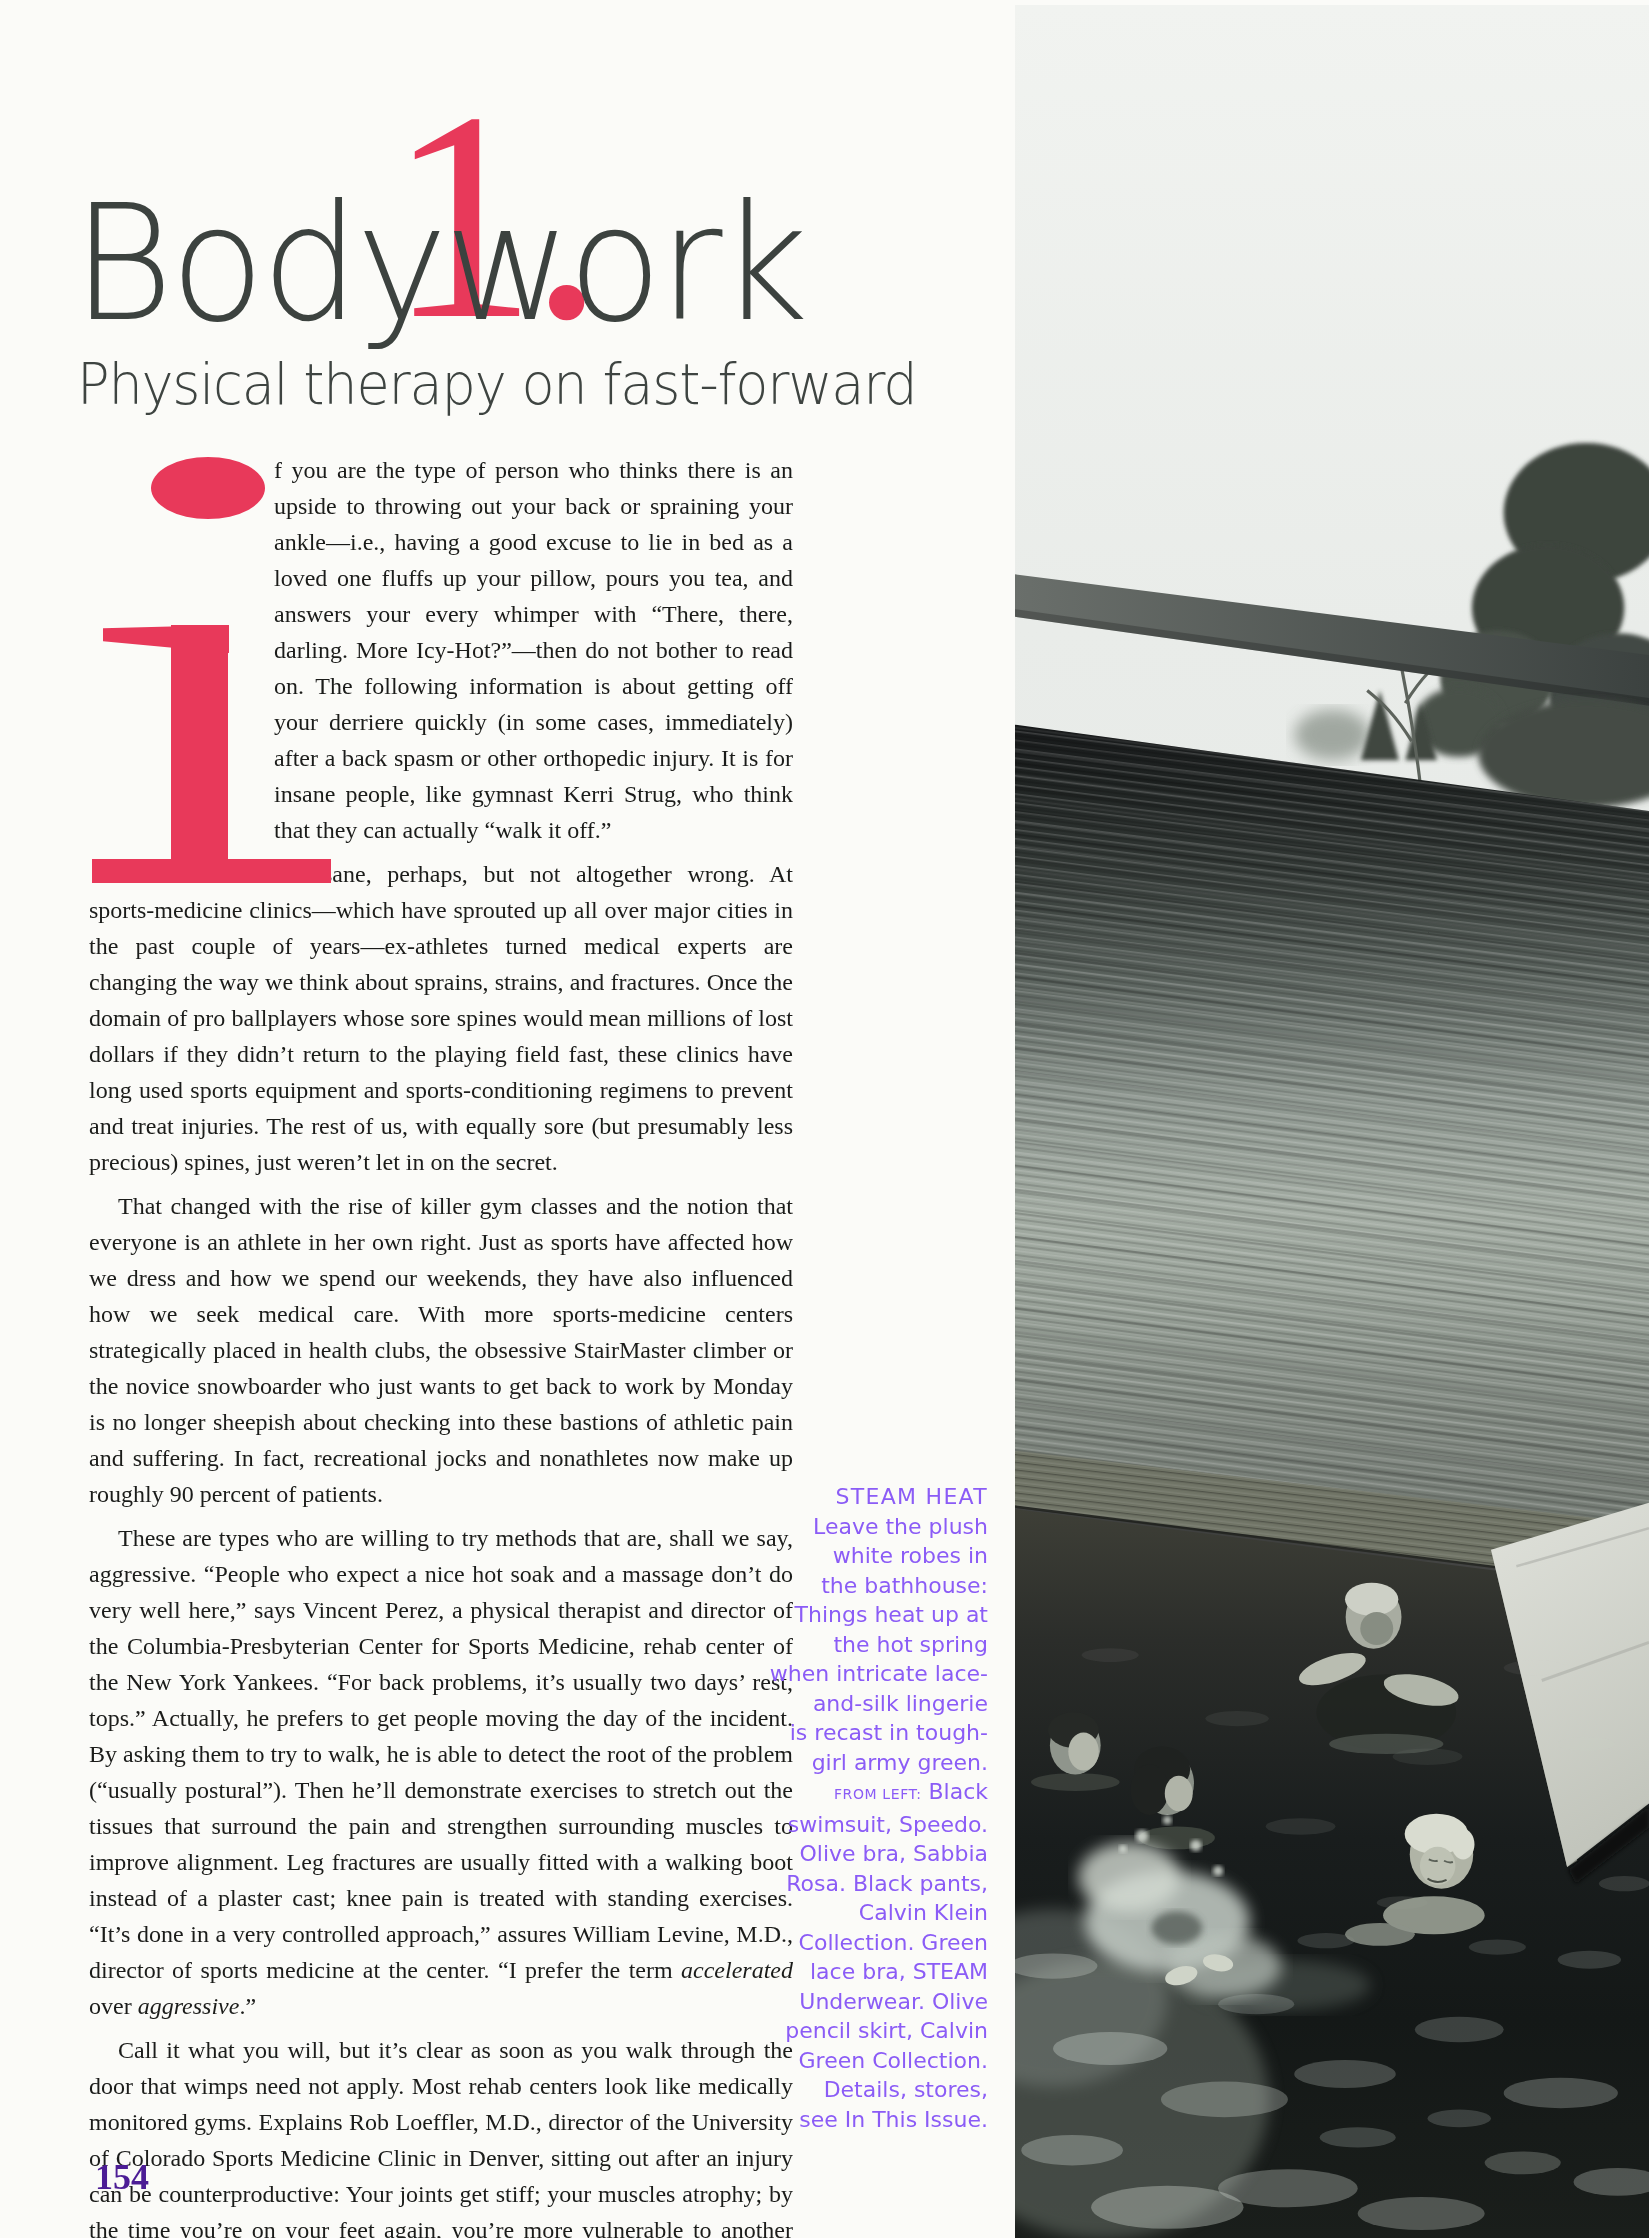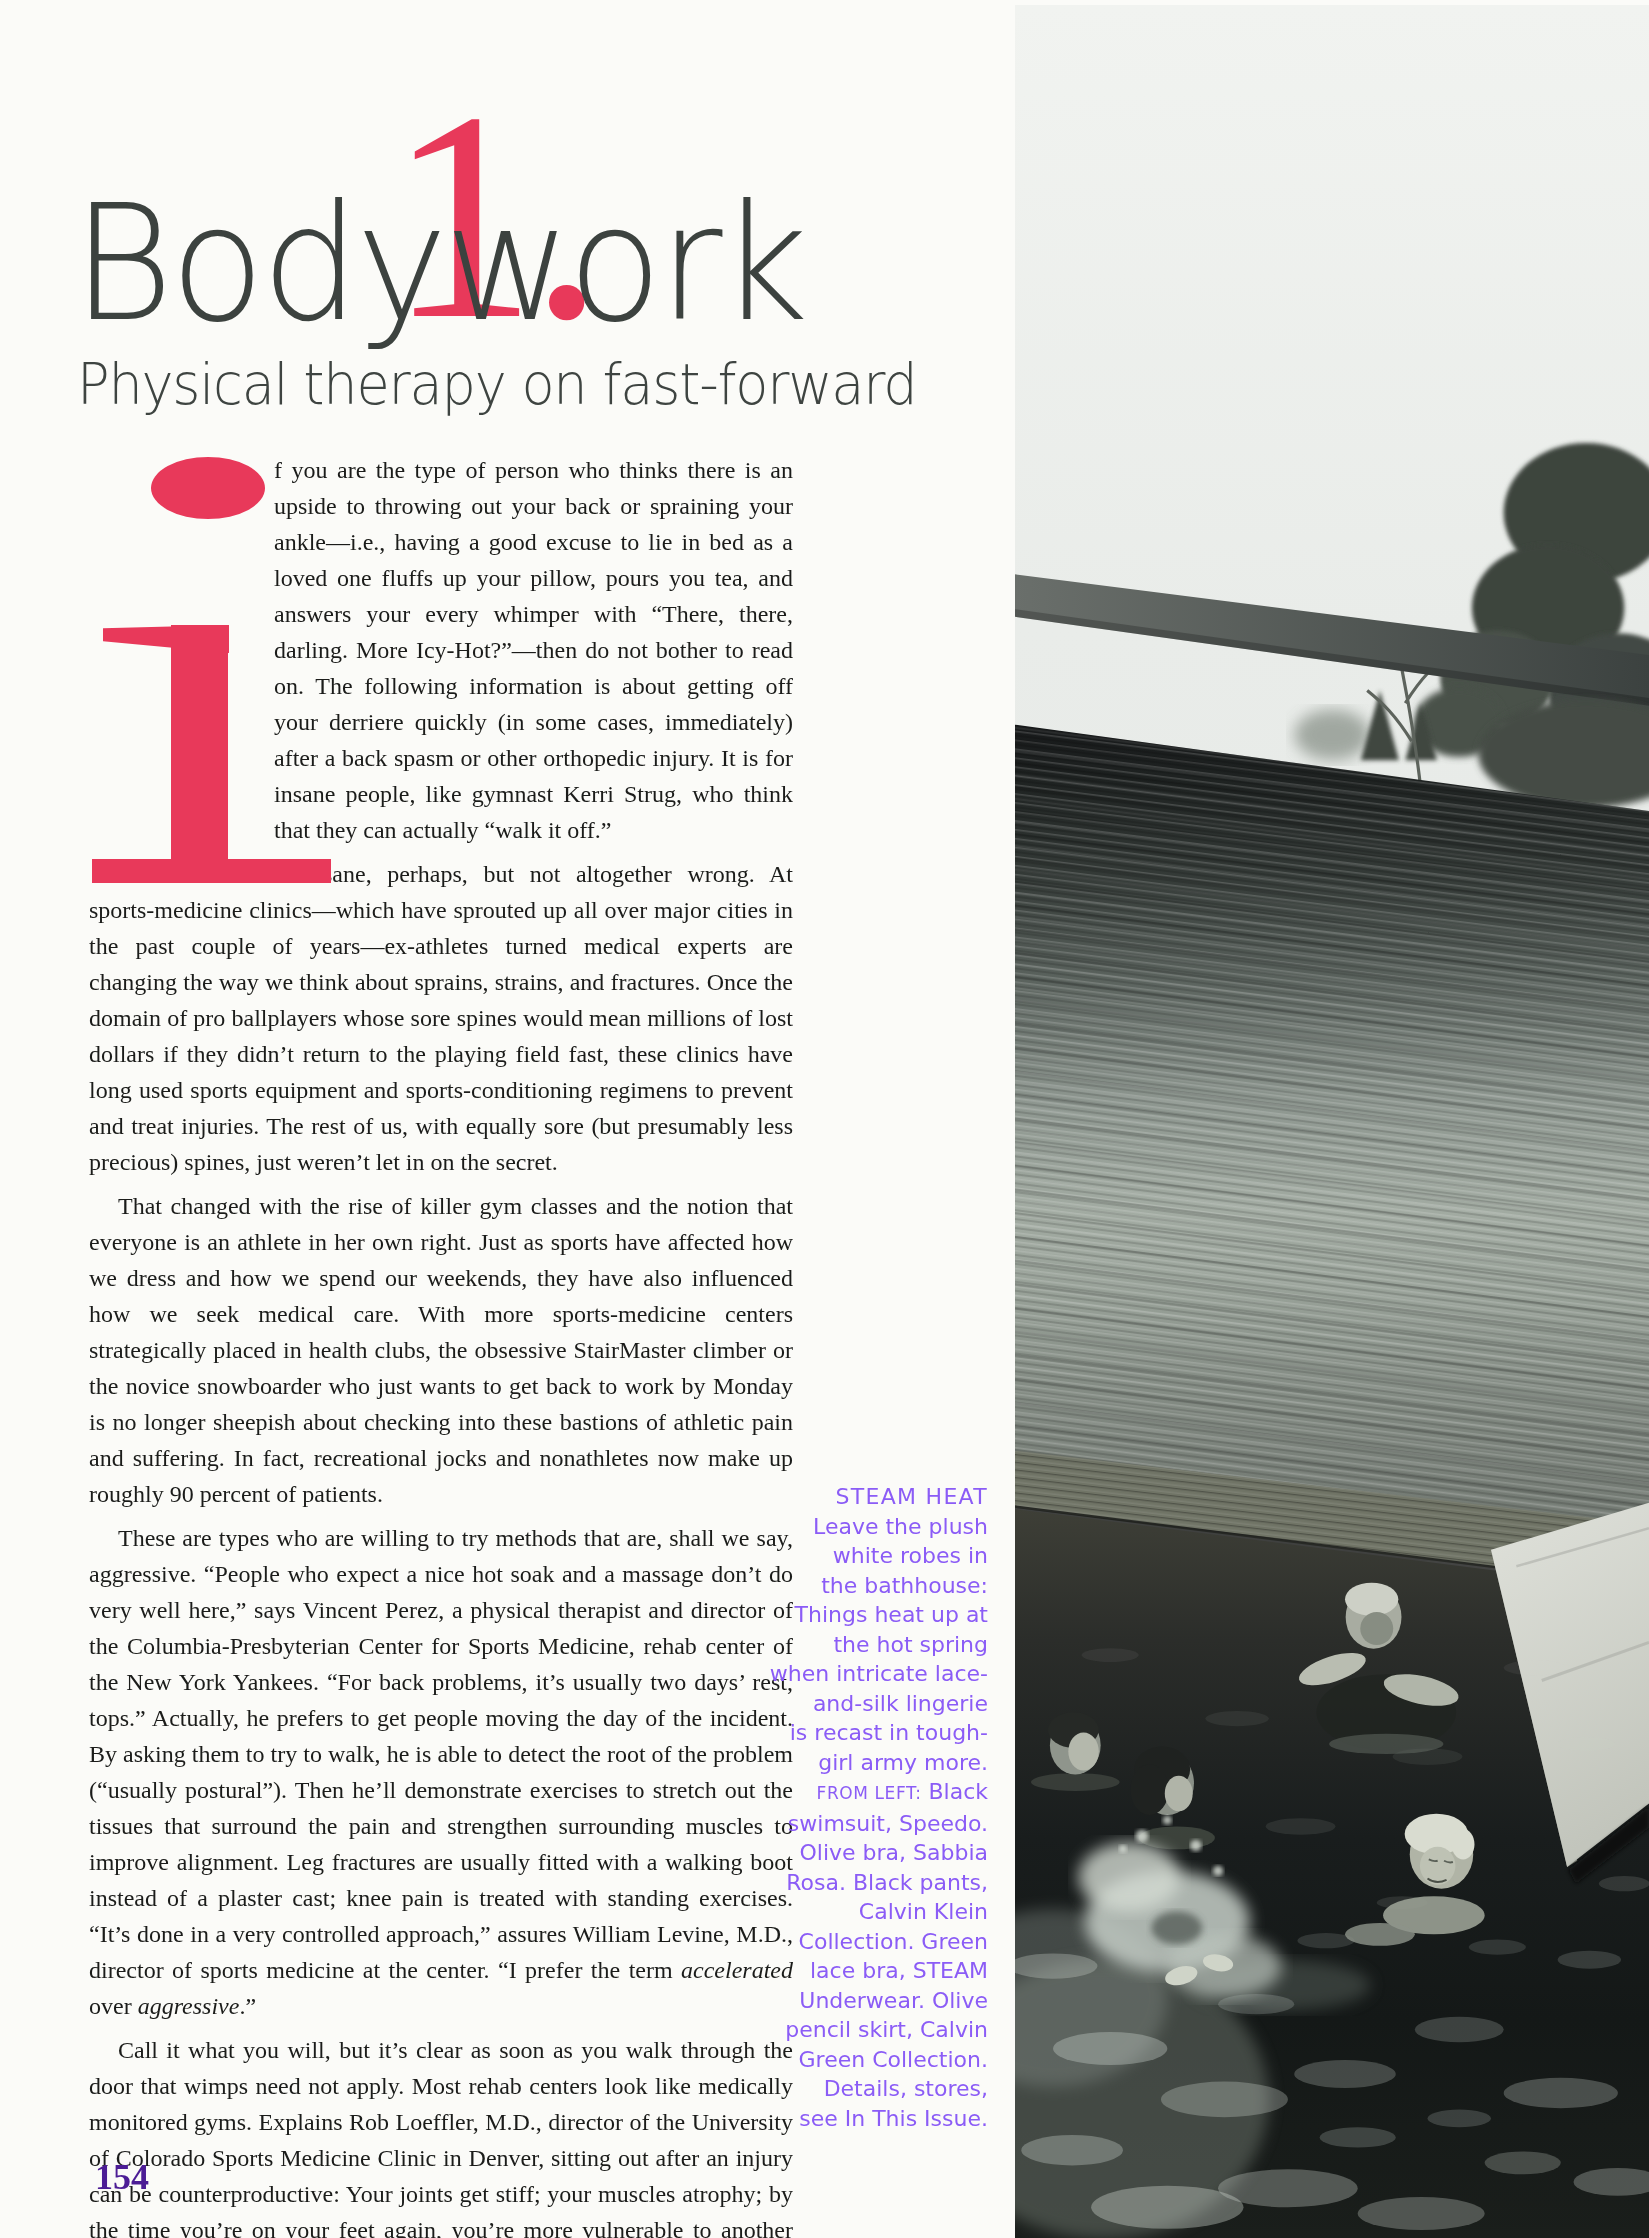--- a/index.html
+++ b/index.html
@@ -39,21 +39,21 @@
   .dc-foot{position:absolute;left:2.5px;top:407px;width:239px;height:23.5px;
            background:var(--accent);}
   .sr{position:absolute;width:0.6px;height:0.6px;overflow:hidden;clip-path:inset(50%);white-space:nowrap;}
 
   
   .caption{position:absolute;left:666px;width:322px;top:1482px;text-align:right;
     font-family:"DejaVu Sans","Liberation Sans",sans-serif;font-size:22px;
     line-height:29.5px;color:#8b5cf6;}
   .cap-line{white-space:nowrap;}
   .cap-title{letter-spacing:1.3px;}
-  .cap-label{font-size:17px;letter-spacing:0.6px;}
+  .cap-label{font-size:14px;letter-spacing:0.6px;}
 
   
   .page-number{position:absolute;left:95px;top:2156px;
     font-family:"Liberation Serif",serif;font-weight:700;font-size:36px;color:#4c1d95;}
 
   
   .photo{position:absolute;left:1015px;top:5.1px;width:634px;height:2234px;}
   .photo svg{display:block;width:100%;height:100%;}
 </style>
 </head>
@@ -84,21 +84,21 @@
   <div class="caption">
       <div class="cap-line cap-title">STEAM HEAT</div>
       <div class="cap-line">Leave the plush</div>
       <div class="cap-line">white robes in</div>
       <div class="cap-line">the bathhouse:</div>
       <div class="cap-line">Things heat up at</div>
       <div class="cap-line">the hot spring</div>
       <div class="cap-line">when intricate lace-</div>
       <div class="cap-line">and-silk lingerie</div>
       <div class="cap-line">is recast in tough-</div>
-      <div class="cap-line">girl army more.</div>
+      <div class="cap-line">girl army green.</div>
       <div class="cap-line"><span class="cap-label">FROM LEFT:</span> Black</div>
       <div class="cap-line">swimsuit, Speedo.</div>
       <div class="cap-line">Olive bra, Sabbia</div>
       <div class="cap-line">Rosa. Black pants,</div>
       <div class="cap-line">Calvin Klein</div>
       <div class="cap-line">Collection. Green</div>
       <div class="cap-line">lace bra, STEAM</div>
       <div class="cap-line">Underwear. Olive</div>
       <div class="cap-line">pencil skirt, Calvin</div>
       <div class="cap-line">Green Collection.</div>

